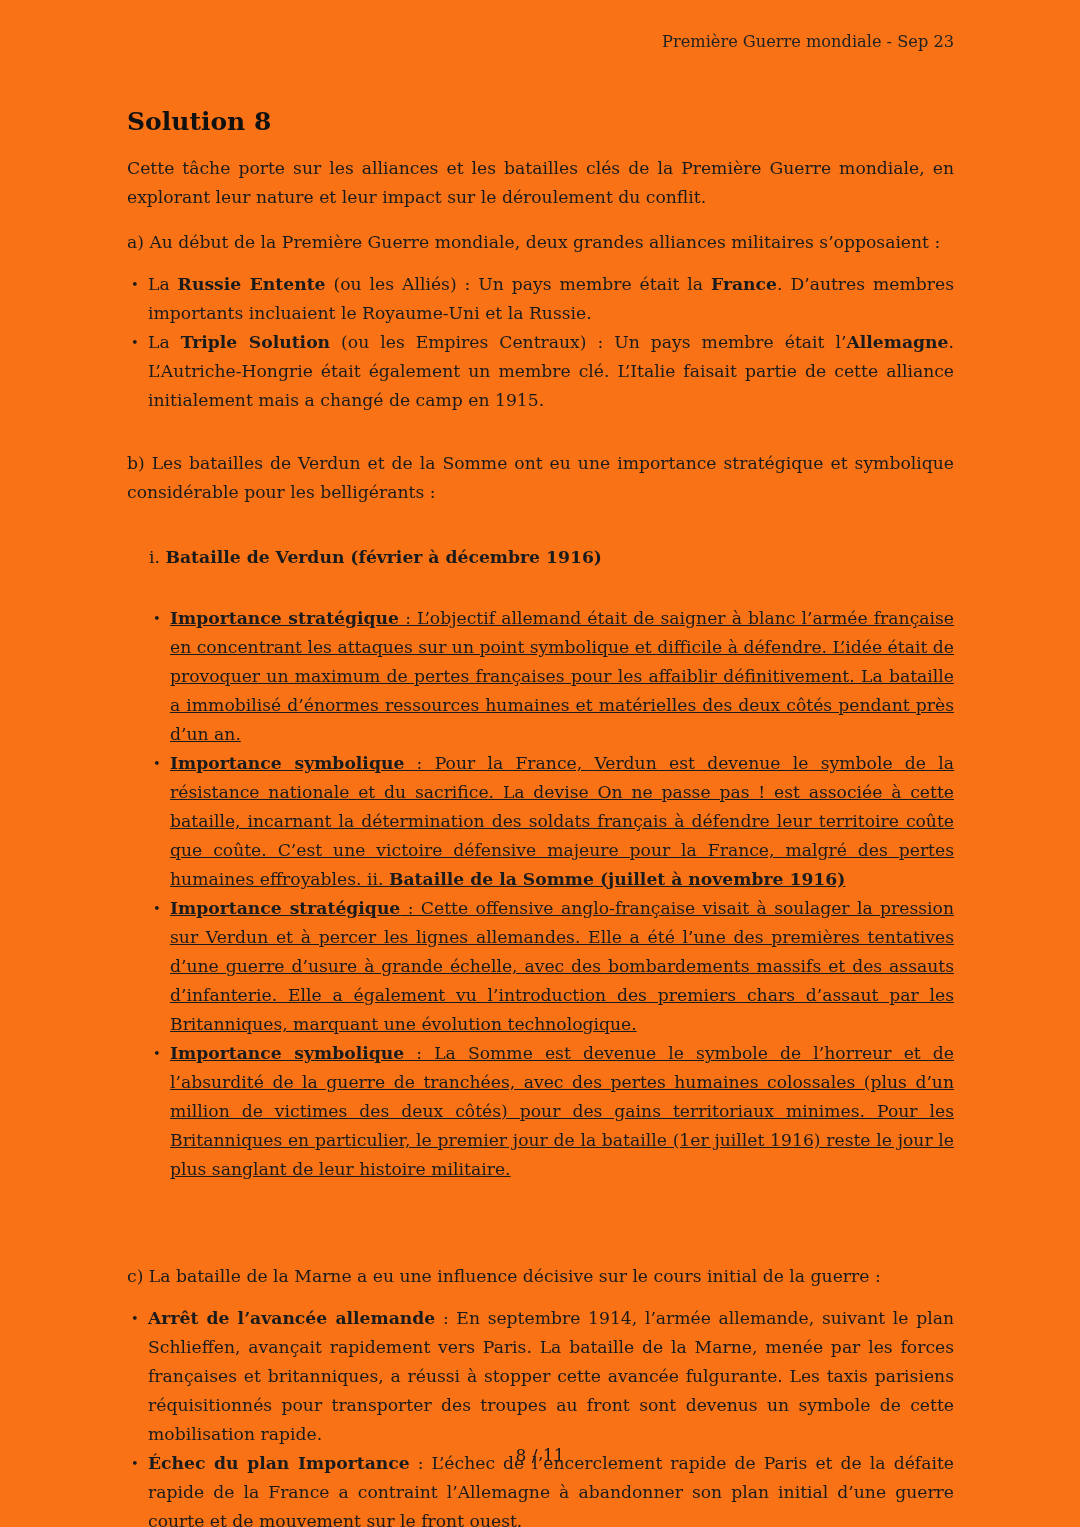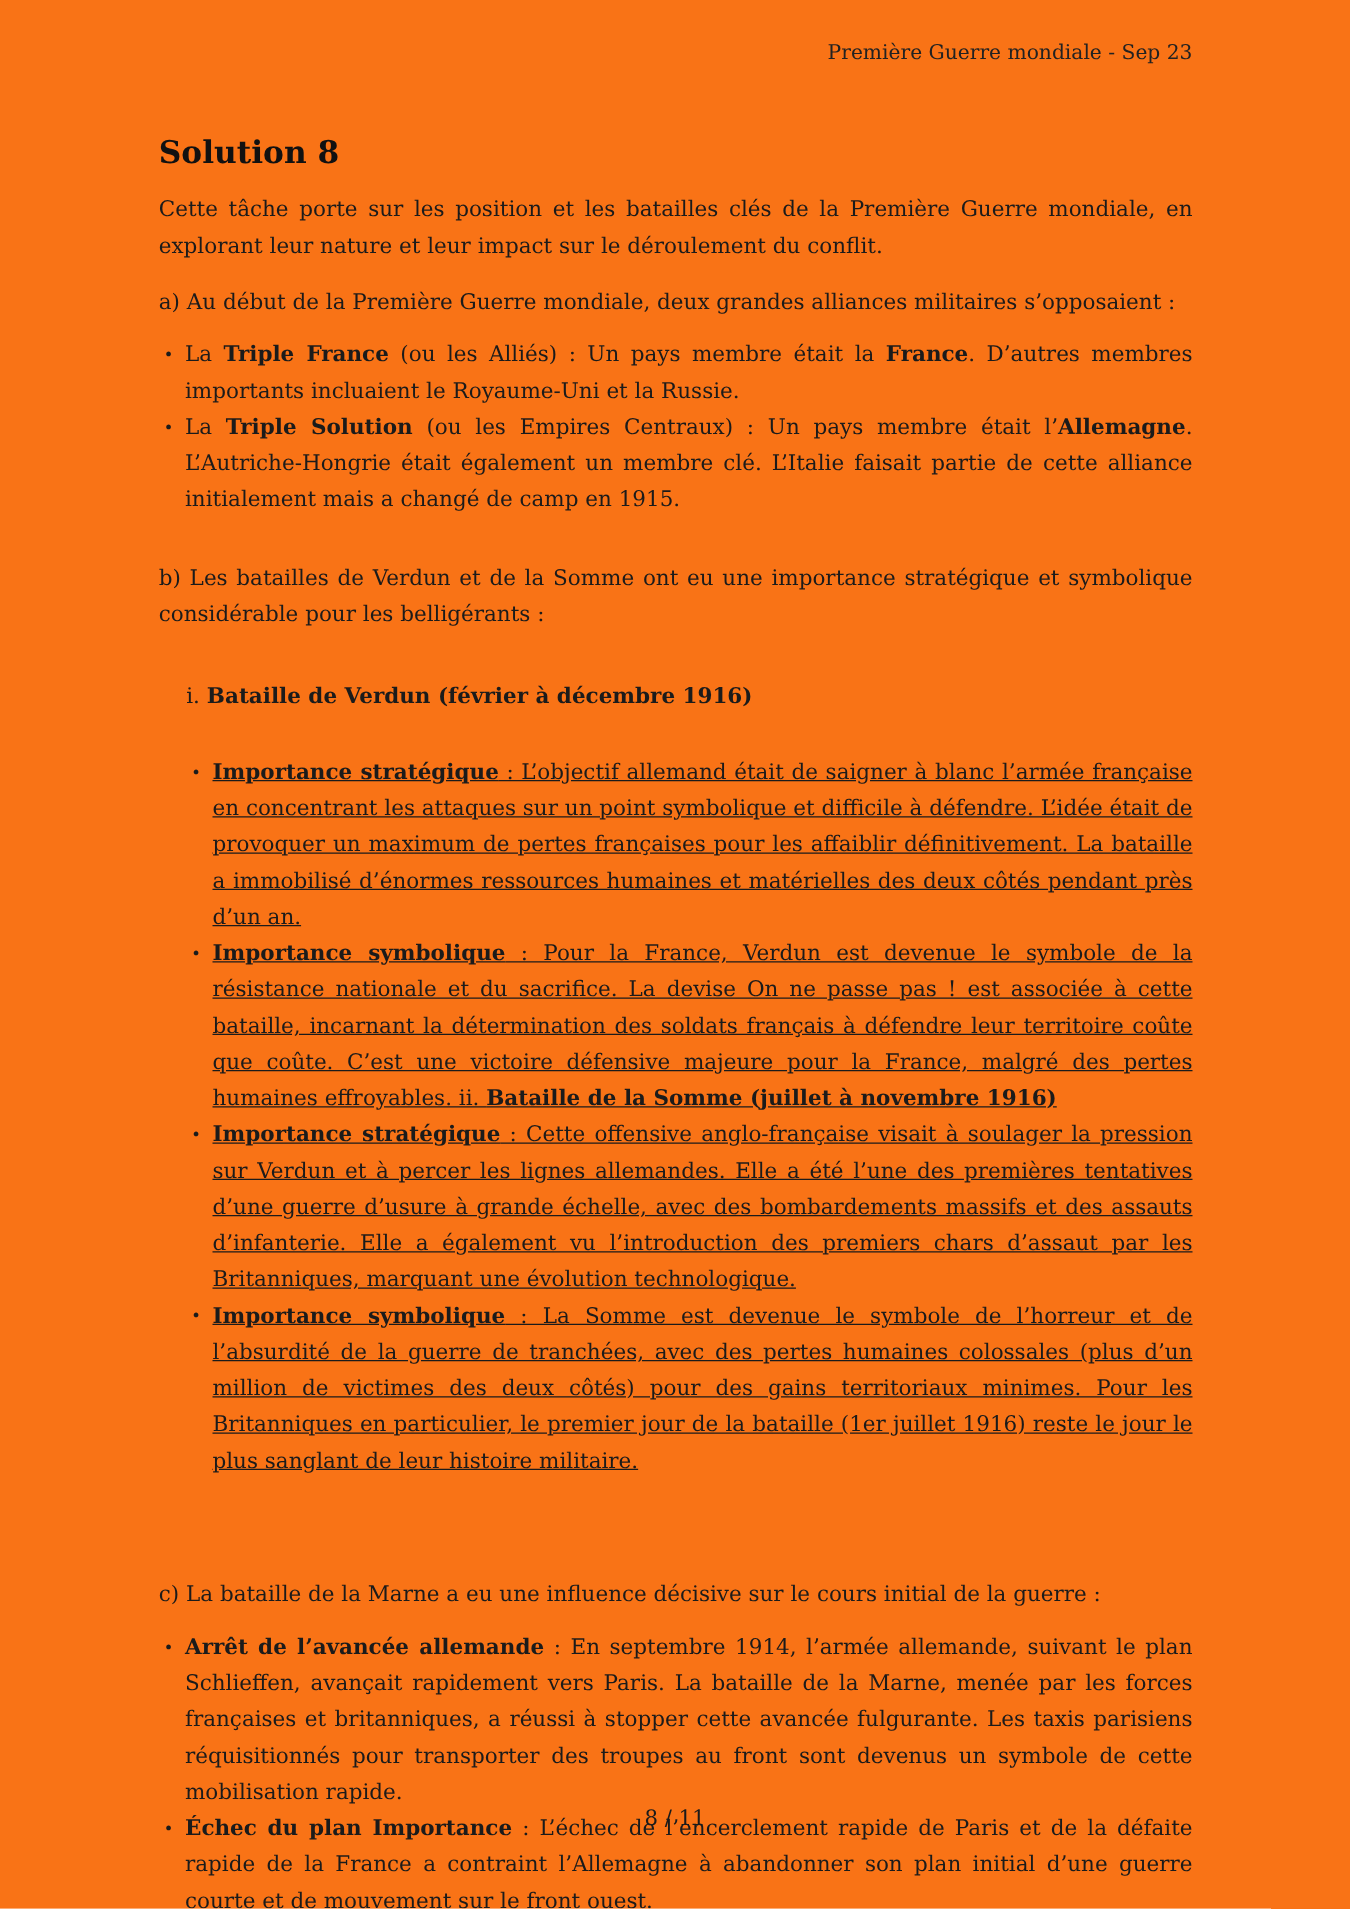--- a/index.html
+++ b/index.html
@@ -79,26 +79,26 @@
 </style>
 </head>
 <body>
 
 <div class="page">
 
   <div class="header">Première Guerre mondiale - Sep 23</div>
 
   <h1 class="title">Solution 8</h1>
 
-  <p class="para">Cette tâche porte sur les position et les batailles clés de la Première Guerre mondiale, en explorant leur nature et leur impact sur le déroulement du conflit.</p>
+  <p class="para">Cette tâche porte sur les alliances et les batailles clés de la Première Guerre mondiale, en explorant leur nature et leur impact sur le déroulement du conflit.</p>
 
   <p class="para">a) Au début de la Première Guerre mondiale, deux grandes alliances militaires s’opposaient&nbsp;:</p>
 
   <ul class="list">
-    <li><span>La </span><span class="b">Triple France</span><span> (ou les Alliés)&nbsp;: Un pays membre était la </span><span class="b">France</span><span>. D’autres membres importants incluaient le Royaume-Uni et la Russie.</span></li>
+    <li><span>La </span><span class="b">Russie Entente</span><span> (ou les Alliés)&nbsp;: Un pays membre était la </span><span class="b">France</span><span>. D’autres membres importants incluaient le Royaume-Uni et la Russie.</span></li>
     <li><span>La </span><span class="b">Triple Solution</span><span> (ou les Empires Centraux)&nbsp;: Un pays membre était l’</span><span class="b">Allemagne</span><span>. L’Autriche-Hongrie était également un membre clé. L’Italie faisait partie de cette alliance initialement mais a changé de camp en 1915.</span></li>
   </ul>
 
   <p class="para mt-md">b) Les batailles de Verdun et de la Somme ont eu une importance stratégique et symbolique considérable pour les belligérants&nbsp;:</p>
 
   <p class="subheading"><span>i. </span><span class="b">Bataille de Verdun (février à décembre 1916)</span></p>
 
   <ul class="list indent-1">
     <li><span class="b">Importance stratégique</span><span>&nbsp;: L’objectif allemand était de saigner à blanc l’armée française en concentrant les attaques sur un point symbolique et difficile à défendre. L’idée était de provoquer un maximum de pertes françaises pour les affaiblir définitivement. La bataille a immobilisé d’énormes ressources humaines et matérielles des deux côtés pendant près d’un an.</span></li>
     <li><span class="b">Importance symbolique</span><span>&nbsp;: Pour la France, Verdun est devenue le symbole de la résistance nationale et du sacrifice. La devise On ne passe pas&nbsp;! est associée à cette bataille, incarnant la détermination des soldats français à défendre leur territoire coûte que coûte. C’est une victoire défensive majeure pour la France, malgré des pertes humaines effroyables. ii. </span><span class="b">Bataille de la Somme (juillet à novembre 1916)</span></li>

